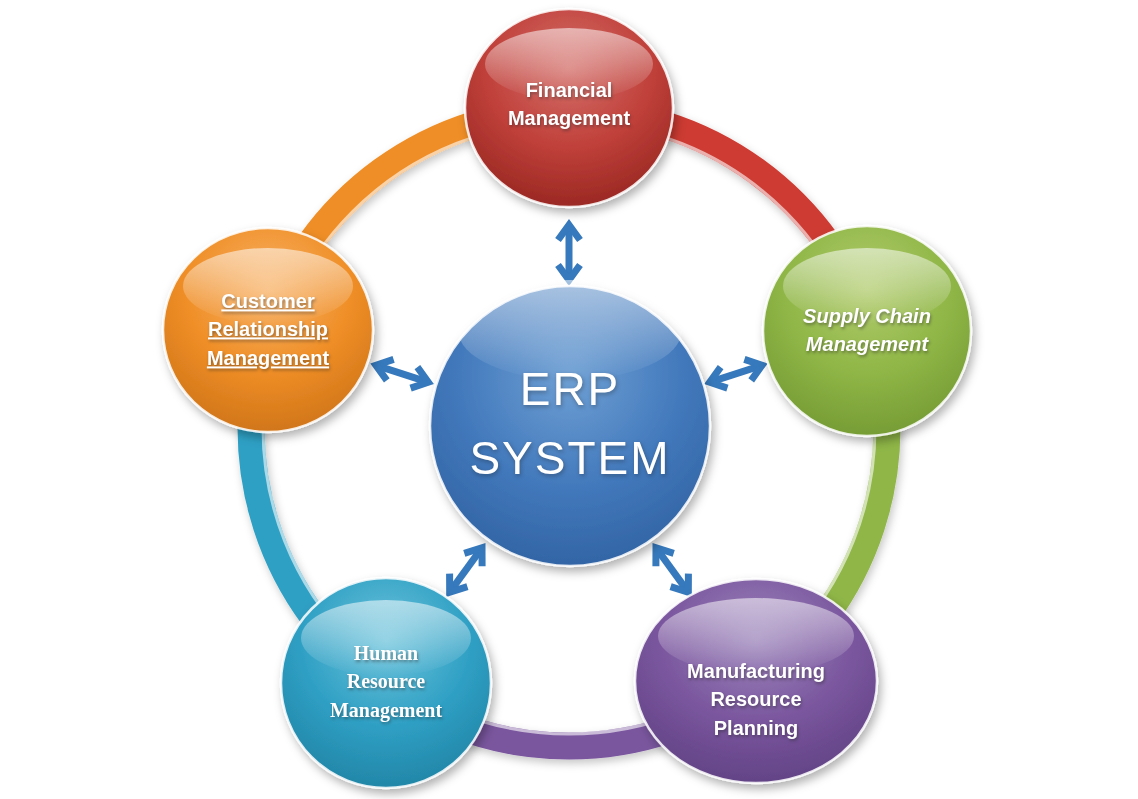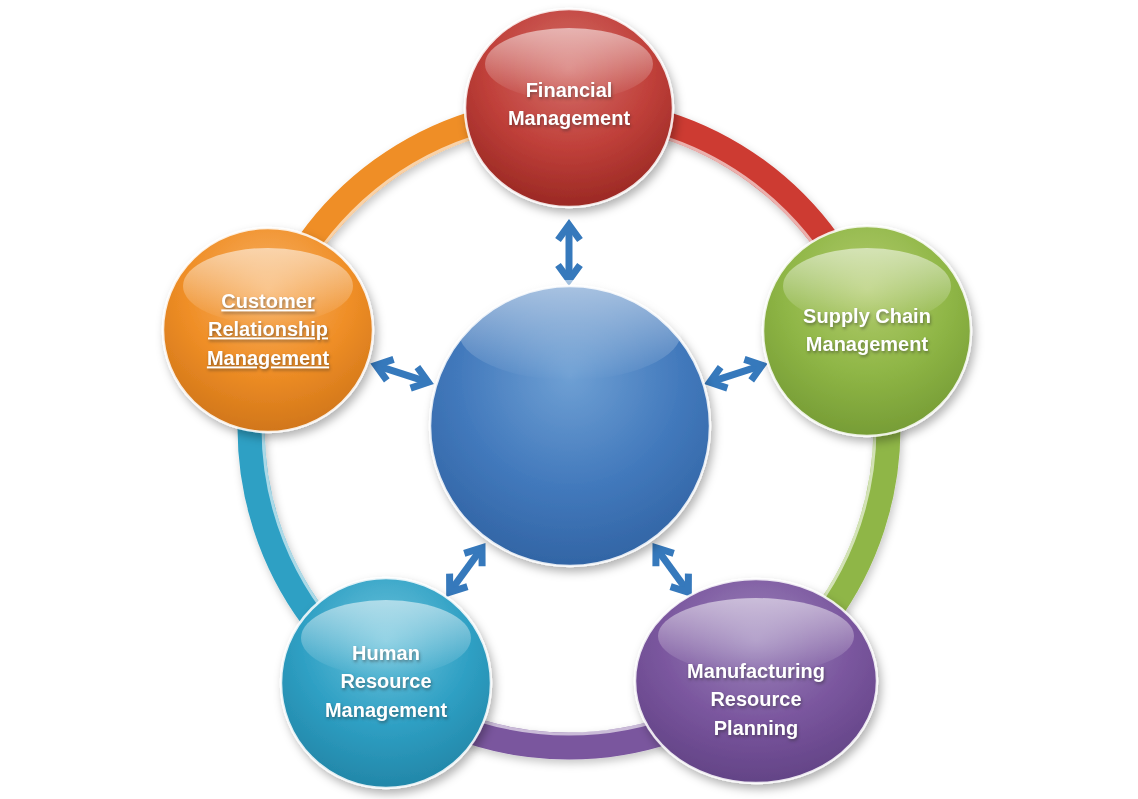--- a/index.html
+++ b/index.html
@@ -148,25 +148,27 @@
       <ellipse cx="386" cy="638" rx="85" ry="38"></ellipse>
       <ellipse cx="268" cy="286" rx="85" ry="38"></ellipse>
     </g>
 
     <circle cx="570" cy="426" r="140" fill="url(#gradBlue)" stroke="#ffffff" stroke-opacity="0.85" stroke-width="2.5" filter="url(#shadowBig)"></circle>
     <ellipse cx="570" cy="330" rx="112" ry="50" fill="url(#gloss)"></ellipse>
   </svg>
 
   <div class="node-label" style="left:569px; top:104px;">Financial
 Management</div>
-  <div class="node-label" style="left:867px; top:330px;">Supply Chain
+  <div class="node-label" style="left:867px; top:330px;font-style:italic;">Supply Chain
 Management</div>
   <div class="node-label" style="left:756px; top:680px;margin-top:20px;">Manufacturing
 Resource
 Planning</div>
-  <div class="node-label" style="left:386px; top:682px;">Human
+  <div class="node-label" style="left:386px; top:682px;font-family:Liberation Serif, serif;">Human
 Resource
 Management</div>
   <div class="node-label" style="left:268px; top:330px;text-decoration:underline;">Customer
 Relationship
 Management</div>
+  <div class="center-label" style="left:570px; top:424px;">ERP
+SYSTEM</div>
 
 </div>
 
 </body></html>

